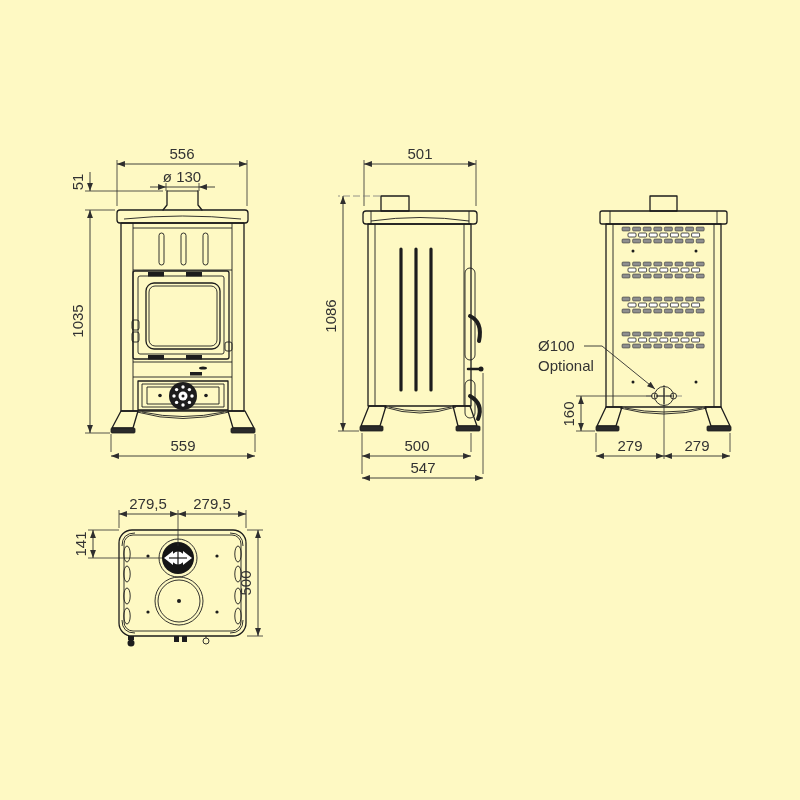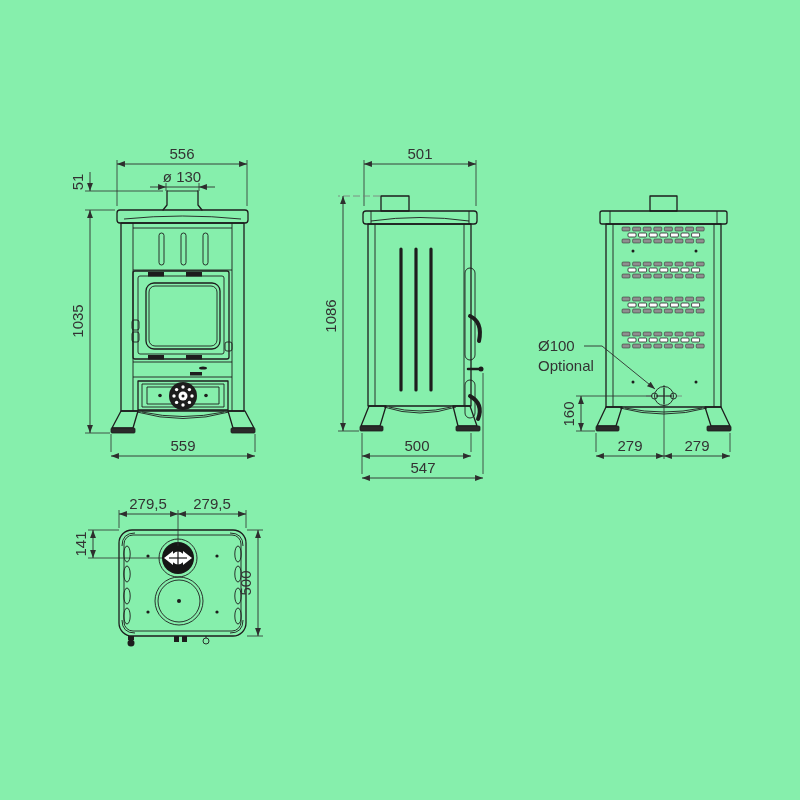--- a/index.html
+++ b/index.html
@@ -1,16 +1,16 @@
 <!DOCTYPE html>
 <html><head>
 <meta charset="utf-8">
 <style>
   html,body{margin:0;padding:0;background:#ffffff;}
-  .canvas{position:relative;width:800px;height:800px;background:#86efac;
+  .canvas{position:relative;width:800px;height:800px;background:#fef9c3;
           font-family:"Liberation Sans",sans-serif;overflow:hidden;}
   svg{display:block;}
   .ol{fill:none;stroke:#1d1d1d;stroke-width:1.3;stroke-linejoin:round;stroke-linecap:round;}
   .thin{fill:none;stroke:#1d1d1d;stroke-width:0.9;stroke-linejoin:round;}
   .fillD{fill:#1d1d1d;stroke:none;}
   .padD{fill:#2a2a2a;stroke:#1d1d1d;stroke-width:0.8;}
   .dim{fill:none;stroke:#2e2e2e;stroke-width:0.9;}
   .ext{fill:none;stroke:#2e2e2e;stroke-width:0.8;}
   .cl{fill:none;stroke:#7a7a7a;stroke-width:0.8;stroke-dasharray:7 3;}
   .dim-text{font-size:15px;fill:#333;text-anchor:middle;font-family:"Liberation Sans",sans-serif;}

